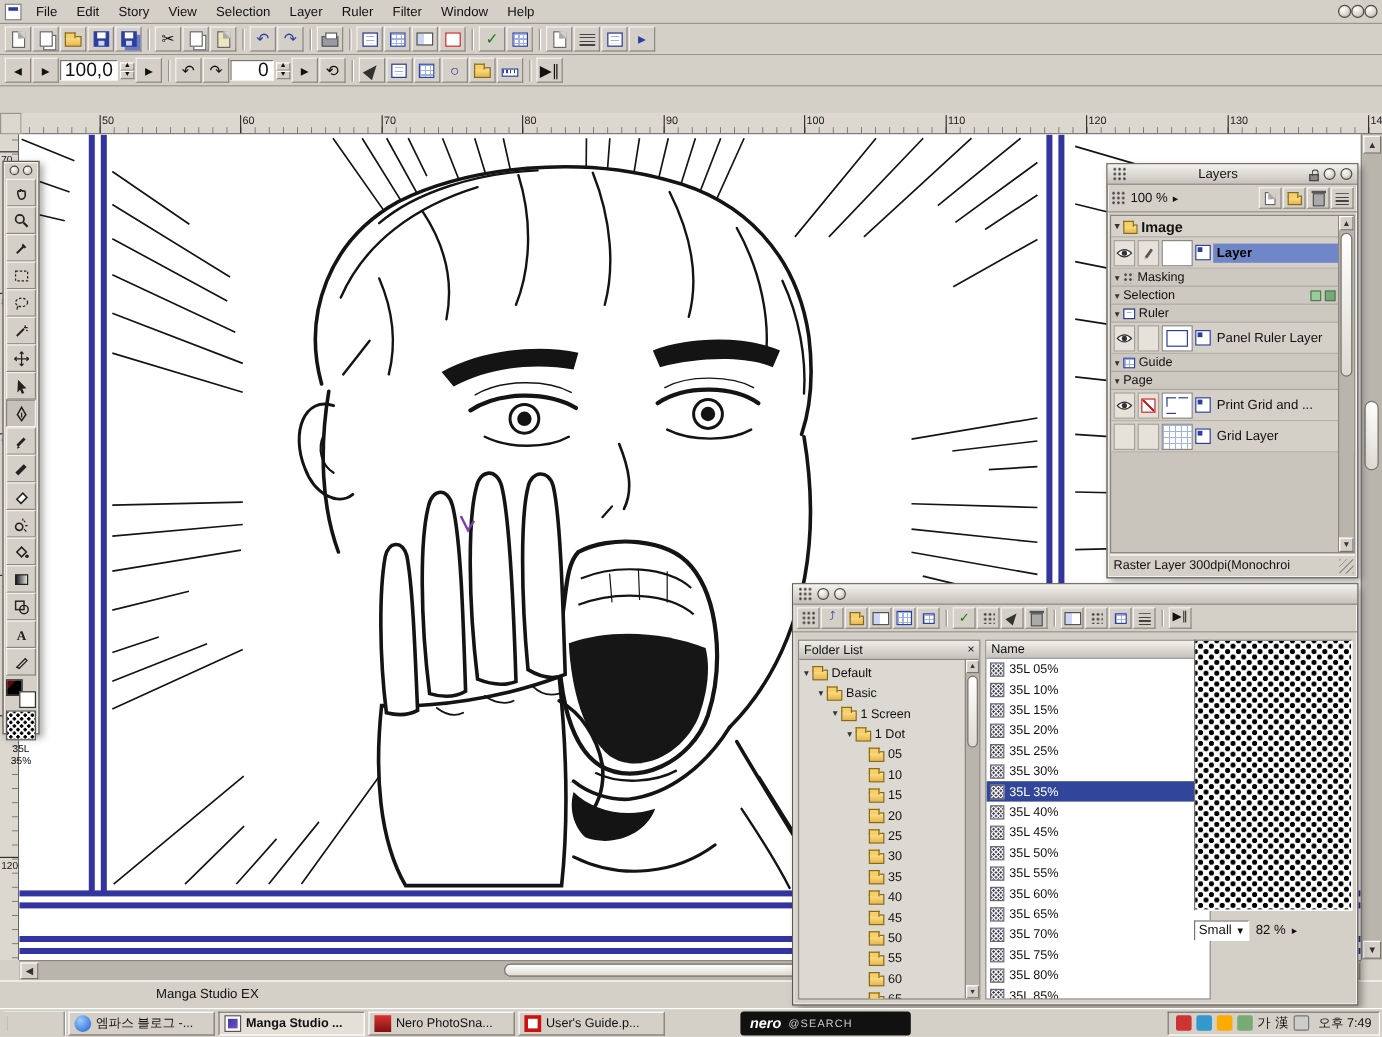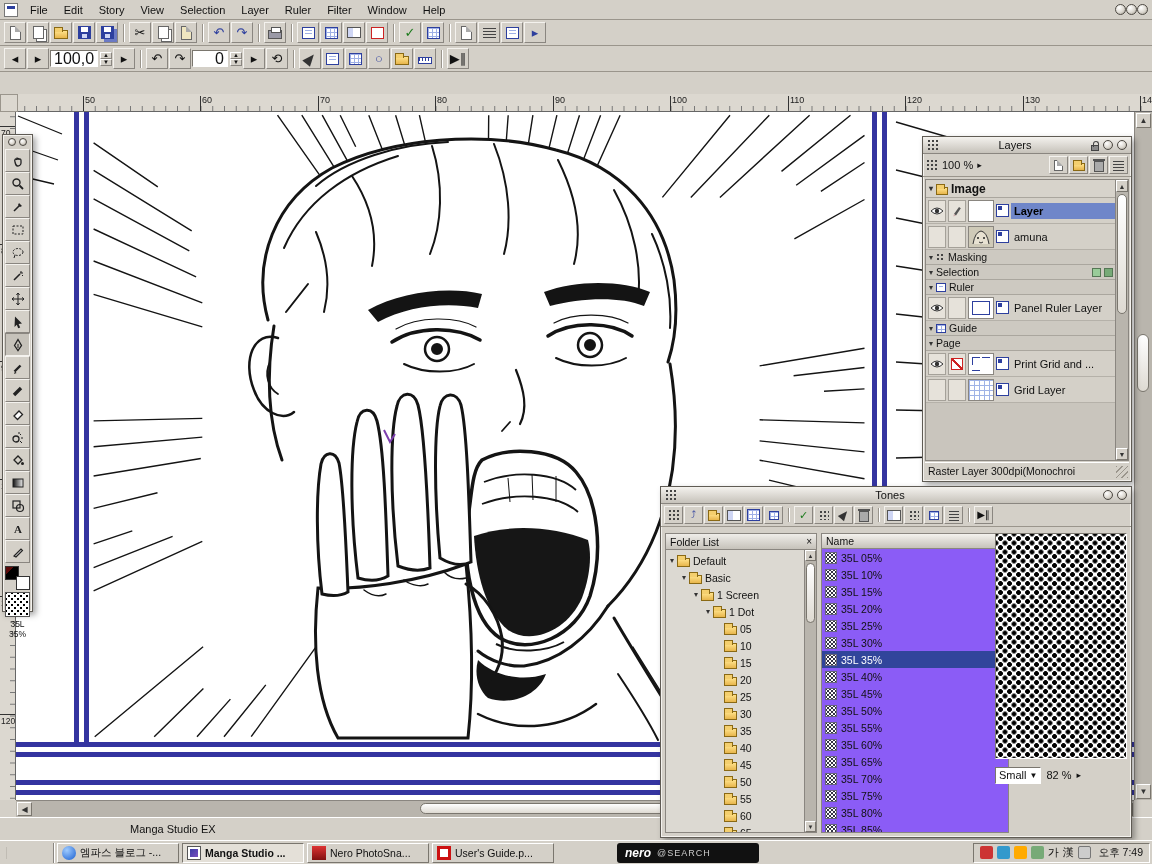--- a/index.html
+++ b/index.html
@@ -129,21 +129,21 @@
   .gripper{position:absolute;right:1px;bottom:1px;width:12px;height:12px;
            background:repeating-linear-gradient(135deg,#9a958c 0 1px,transparent 1px 4px)}
 
   
   .tones{left:660px;top:486px;width:472px;height:352px}
   .fl-pane{position:absolute;left:4px;top:46px;width:152px;bottom:4px;background:#dcd9d2;border:1px solid #8a8680;overflow:hidden}
   .fl-head{height:16px;display:flex;align-items:center;padding:0 4px;background:linear-gradient(#efede9,#c6c2ba);border-bottom:1px solid #8a8680}
   .fl-head .t{flex:1;font-size:10.5px}
   .frow{height:17px;display:flex;align-items:center;gap:3px;font-size:10.5px;white-space:nowrap}
   .fl-scroll{position:absolute;right:0;top:16px;bottom:0;width:12px;background:#b9b5ad;border-left:1px solid #8a8680}
-  .tlist{position:absolute;left:160px;top:46px;width:188px;bottom:4px;background:#8b5cf6;border:1px solid #8a8680;overflow:hidden}
+  .tlist{position:absolute;left:160px;top:46px;width:188px;bottom:4px;background:#ffffff;border:1px solid #8a8680;overflow:hidden}
   .tl-head{height:15px;display:flex;align-items:center;padding:0 4px;font-size:10.5px;
            background:linear-gradient(#f4f2ee,#c6c2ba);border-bottom:1px solid #8a8680}
   .trow{height:17px;display:flex;align-items:center;gap:4px;padding:0 3px;font-size:10.5px}
   .trow.sel{background:#31459b;color:#fff}
   .tone-ic{width:12px;height:12px;border:1px solid #667;flex:0 0 auto;background:
      radial-gradient(circle,#334 0.9px,transparent 1px) 0 0/4px 4px,
      radial-gradient(circle,#334 0.9px,transparent 1px) 2px 2px/4px 4px,#fff}
   .tprev{position:absolute;left:334px;top:46px;width:132px;height:226px;background:#fff;border:1px solid;border-color:#7a766e #fff #fff #7a766e;
      background-image:radial-gradient(circle,#000 2.2px,transparent 2.35px),radial-gradient(circle,#000 2.2px,transparent 2.35px);
      background-size:9px 9px;background-position:0 0,4.5px 4.5px}
@@ -624,35 +624,20 @@
         <span class="cell">
             <svg width="10" height="12" viewBox="0 0 10 12">
               <path d="M2,9 L7,2 l1.8,1.3 L4,10.5 Z" fill="#555"></path>
               <path d="M2,9 l-0.6,2.4 L4,10.5" fill="#caa"></path>
             </svg>
           </span>
         <span class="lthumb"></span>
         <span class="ltype"></span>
         <span class="lname sel">Layer</span>
       </div>
-      <div class="lrow">
-        <span class="cell"></span>
-        <span class="cell"></span>
-        <span class="lthumb">
-            <svg width="24" height="20" viewBox="0 0 24 20">
-              <rect width="24" height="20" fill="#cfcab8"></rect>
-              <path d="M4,17 Q6,5 12,4 Q18,5 20,17" stroke="#333" fill="#e8e2d2" stroke-width="1"></path>
-              <circle cx="9" cy="11" r="1" fill="#222"></circle>
-              <circle cx="15" cy="11" r="1" fill="#222"></circle>
-              <path d="M10,15 q2,2 4,0" stroke="#333" fill="none"></path>
-            </svg>
-          </span>
-        <span class="ltype"></span>
-        <span class="lname">amuna</span>
-      </div>
       <div class="lsec">
         <span class="tri">▾</span>
         <span class="ic ic-grid-dots" style="width:9px;height:9px"></span>
         <span>Masking</span>
       </div>
       <div class="lsec">
         <span class="tri">▾</span>
         <span>Selection</span>
         <span style="flex:1"></span>
         <span style="width:9px;height:9px;background:#9c9;border:1px solid #575"></span>
@@ -714,21 +699,20 @@
     </div>
     <div class="pal-status">
       <span>Raster Layer 300dpi(Monochroi</span>
       <span class="gripper"></span>
     </div>
   </div>
 
   <div class="palette tones">
     <div class="pal-title">
       <span class="ic ic-grid-dots"></span>
-      <span class="t">Tones</span>
       <span class="circ sm" style="width:10px;height:10px"></span>
       <span class="circ sm" style="width:10px;height:10px"></span>
     </div>
     <div class="pal-tb">
       <div class="pbtn">
           <span class="ic ic-grid-dots"></span>
         </div>
       <div class="pbtn">
           <span class="glyph blue" style="font-size:10px">⤴</span>
         </div>

